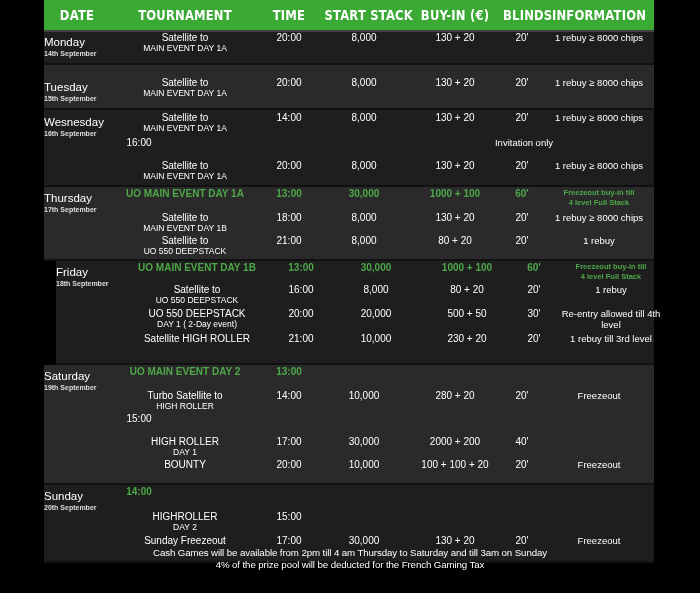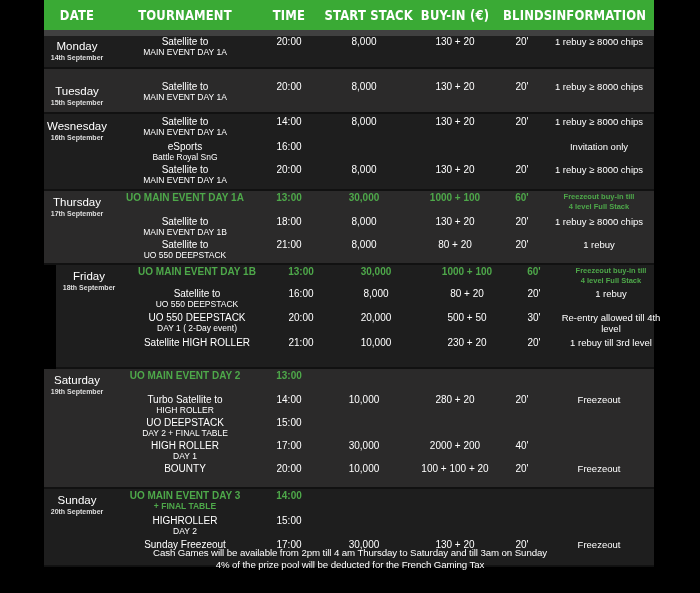--- a/index.html
+++ b/index.html
@@ -1,30 +1,30 @@
 <!DOCTYPE html>
 <html><head>
 <meta charset="utf-8">
 <style>
   html, body { margin: 0; padding: 0; background: #000; }
   body { width: 700px; height: 593px; position: relative; overflow: hidden; font-family: "Liberation Sans", sans-serif; color: #fff; }
   .table { position: absolute; left: 44px; top: 0; width: 610px; }
-  .header { height: 30px; background: #3aaa35; display: flex; align-items: center; border-bottom: 6px solid #404040; }
+  .header { height: 30px; background: #3aaa35; display: flex; align-items: center; border-bottom: 2px solid #404040; }
   .hcell { font-family: "DejaVu Sans", sans-serif; font-weight: bold; font-size: 13.5px; color: #fff; text-align: center; letter-spacing: 0.2px; transform: scaleX(0.86); white-space: nowrap; }
   .c-date { width: 66px; }
   .c-tour { width: 150px; }
   .c-time { width: 58px; }
   .c-stack { width: 92px; }
   .c-buy { width: 90px; }
   .c-blinds { width: 44px; }
   .c-info { width: 110px; flex: 1; }
   .day { position: relative; display: flex; border-bottom: 2px solid #111; }
   .day.dark { background: #1e1e1e; }
   .day.light { background: #2b2a2a; }
-  .day-label { width: 66px; flex: 0 0 66px; text-align: center; padding-top: 4px; }
+  .day-label { width: 66px; flex: 0 0 66px; text-align: left; padding-top: 4px; }
   .day-name { font-size: 11.5px; line-height: 13px; color: #fff; }
   .day-date { font-size: 7px; font-weight: bold; color: #ddd; line-height: 9px; }
   .events { flex: 1; }
   .ev { display: flex; align-items: flex-start; }
   .ev > div { text-align: center; font-size: 10px; }
   .ev .c-tour { line-height: 11px; }
   .t1 { font-size: 10px; }
   .t2 { font-size: 8.5px; }
   .ev .c-info { font-size: 9.5px; }
   .green { color: #4ea84a; font-weight: bold; }
@@ -94,24 +94,20 @@
               <div class="t1">Satellite to</div>
               <div class="t2">MAIN EVENT DAY 1A</div>
             </div>
             <div class="c-time">14:00</div>
             <div class="c-stack">8,000</div>
             <div class="c-buy">130 + 20</div>
             <div class="c-blinds">20'</div>
             <div class="c-info">1 rebuy ≥ 8000 chips</div>
           </div>
           <div class="ev" style="height: 23px;">
-            <div class="c-tour">
-              <div class="t1">eSports</div>
-              <div class="t2">Battle Royal SnG</div>
-            </div>
             <div class="c-time">16:00</div>
             <div class="c-stack"></div>
             <div class="c-buy"></div>
             <div class="c-blinds"></div>
             <div class="c-info">Invitation only</div>
           </div>
           <div class="ev" style="height: 25px;">
             <div class="c-tour">
               <div class="t1">Satellite to</div>
               <div class="t2">MAIN EVENT DAY 1A</div>
@@ -241,24 +237,20 @@
               <div class="t1">Turbo Satellite to</div>
               <div class="t2">HIGH ROLLER</div>
             </div>
             <div class="c-time">14:00</div>
             <div class="c-stack">10,000</div>
             <div class="c-buy">280 + 20</div>
             <div class="c-blinds">20'</div>
             <div class="c-info">Freezeout</div>
           </div>
           <div class="ev" style="height: 23px;">
-            <div class="c-tour">
-              <div class="t1">UO DEEPSTACK</div>
-              <div class="t2">DAY 2 + FINAL TABLE</div>
-            </div>
             <div class="c-time">15:00</div>
             <div class="c-stack"></div>
             <div class="c-buy"></div>
             <div class="c-blinds"></div>
             <div class="c-info"></div>
           </div>
           <div class="ev" style="height: 23px;">
             <div class="c-tour">
               <div class="t1">HIGH ROLLER</div>
               <div class="t2">DAY 1</div>
@@ -281,24 +273,20 @@
           </div>
         </div>
       </div>
       <div class="day dark" style="padding-top: 1px;">
         <div class="day-label">
           <div class="day-name">Sunday</div>
           <div class="day-date">20th September</div>
         </div>
         <div class="events">
           <div class="ev" style="height: 25px;">
-            <div class="c-tour">
-              <div class="t1 green">UO MAIN EVENT DAY 3</div>
-              <div class="t2 green">+ FINAL TABLE</div>
-            </div>
             <div class="c-time green">14:00</div>
             <div class="c-stack green"></div>
             <div class="c-buy green"></div>
             <div class="c-blinds green"></div>
             <div class="c-info"></div>
           </div>
           <div class="ev" style="height: 24px;">
             <div class="c-tour">
               <div class="t1">HIGHROLLER</div>
               <div class="t2">DAY 2</div>

